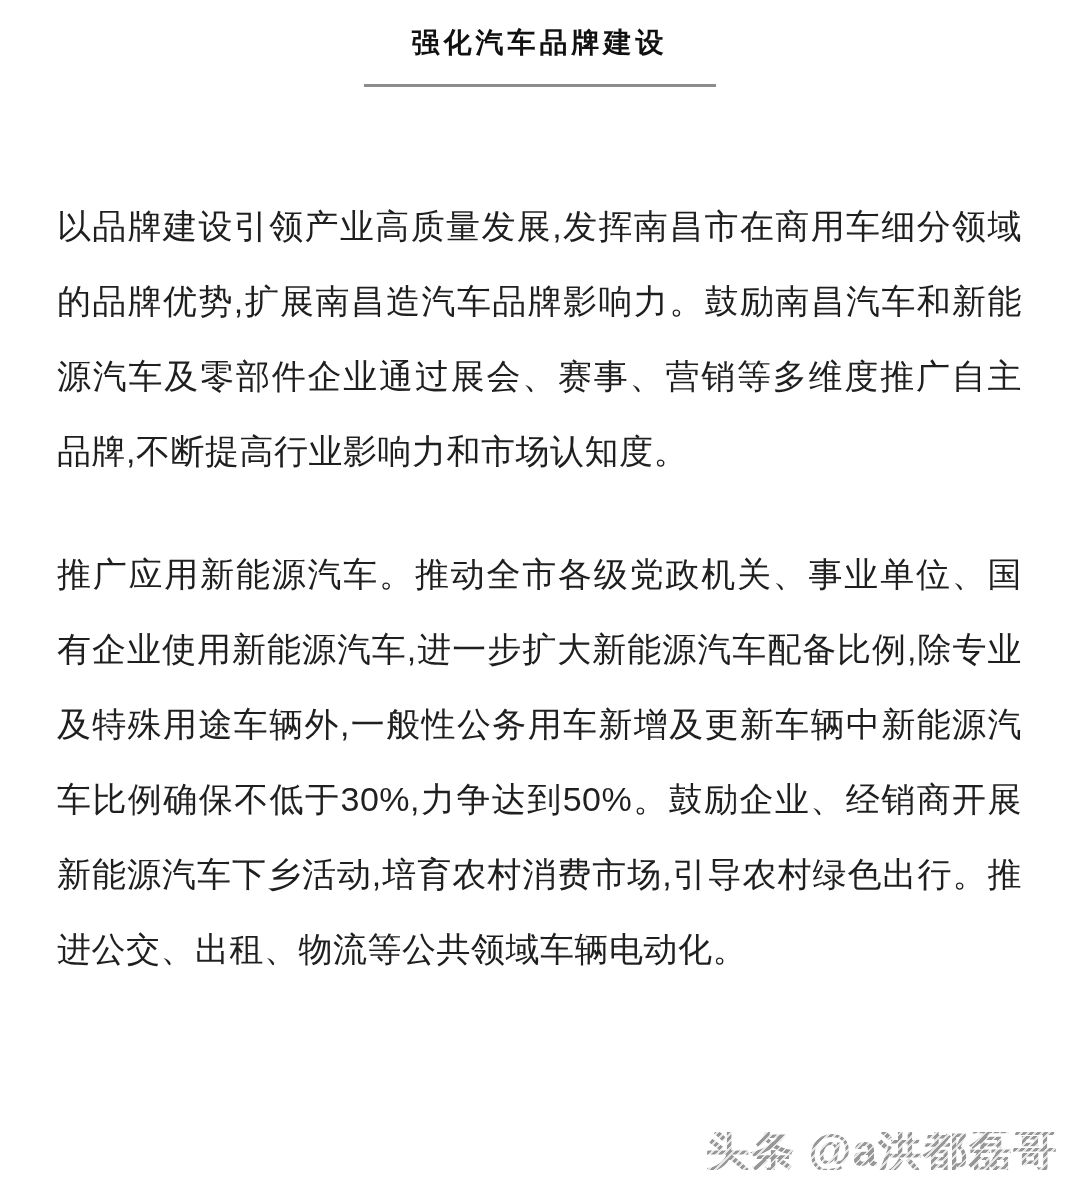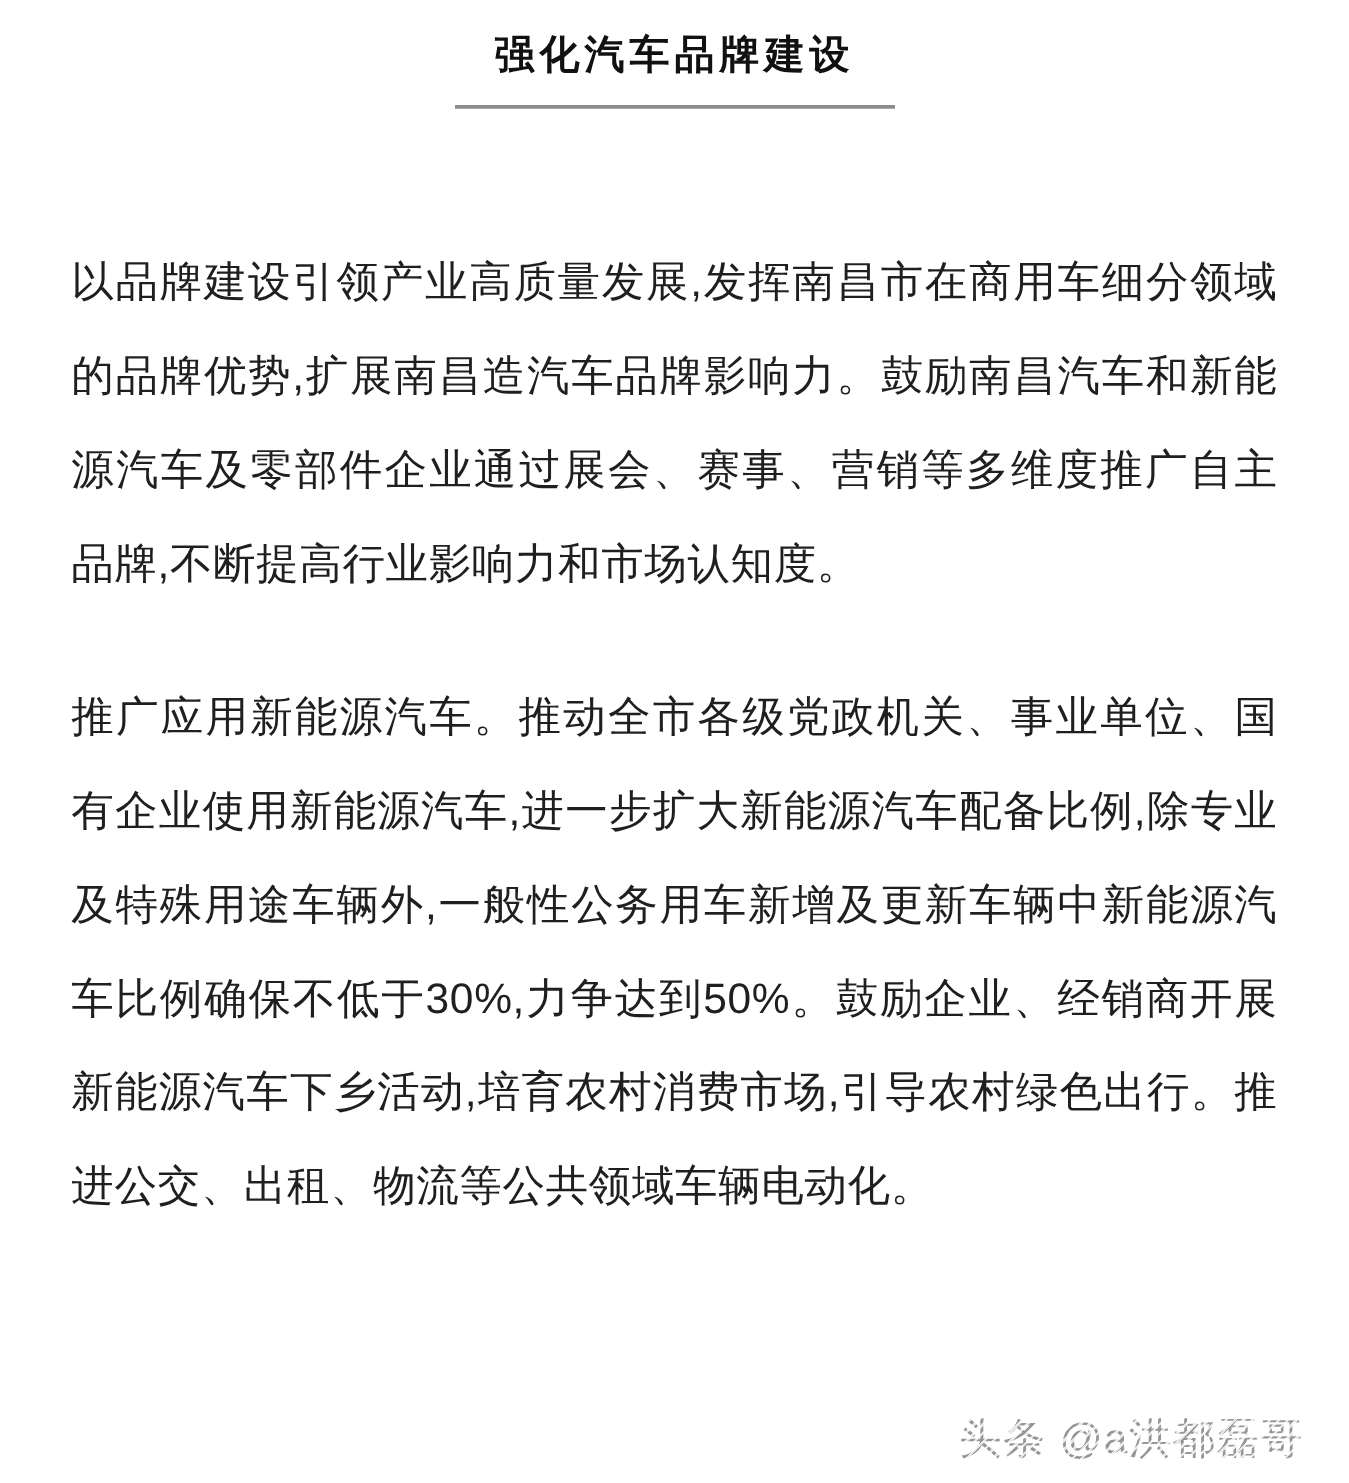--- a/index.html
+++ b/index.html
@@ -16,21 +16,21 @@
   }
   .article {
     padding: 0 57px;
     box-sizing: border-box;
   }
   .article-header {
     text-align: center;
   }
   .page-title {
     margin: 18px 0 0 0;
-    font-size: 32px;
+    font-size: 28px;
     line-height: 50px;
     font-weight: 700;
     letter-spacing: 4px;
     color: #111111;
   }
   .title-divider {
     width: 352px;
     height: 3px;
     background: #8c8c8c;
     margin: 16px auto 0 auto;
@@ -45,25 +45,25 @@
     color: #1f1f1f;
     letter-spacing: 0.5px;
     text-align: justify;
     text-justify: inter-ideograph;
   }
   .body-paragraph:last-child {
     margin-bottom: 0;
   }
   .watermark {
     position: absolute;
-    right: 36px;
+    right: 21px;
     bottom: 16px;
-    font-size: 34px;
+    font-size: 44px;
     line-height: 38px;
-    font-weight: 400;
+    font-weight: 700;
     letter-spacing: 1px;
     color: #a3a3a3;
     white-space: nowrap;
   }
   @supports ((-webkit-background-clip: text) or (background-clip: text)) {
     .watermark {
       background: repeating-linear-gradient(
         135deg,
         #979797 0px,
         #979797 3px,

